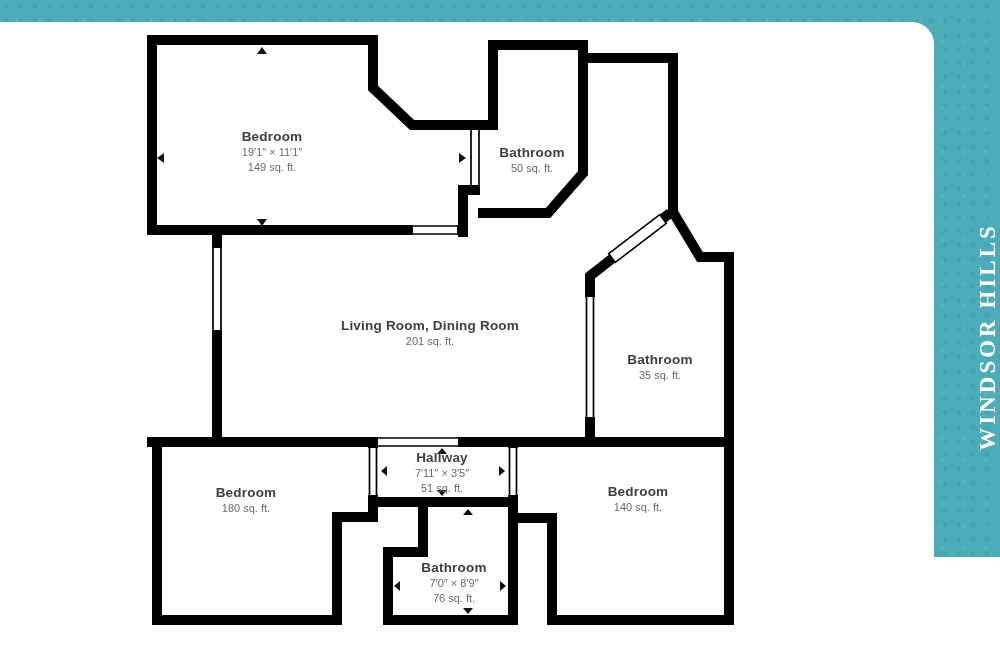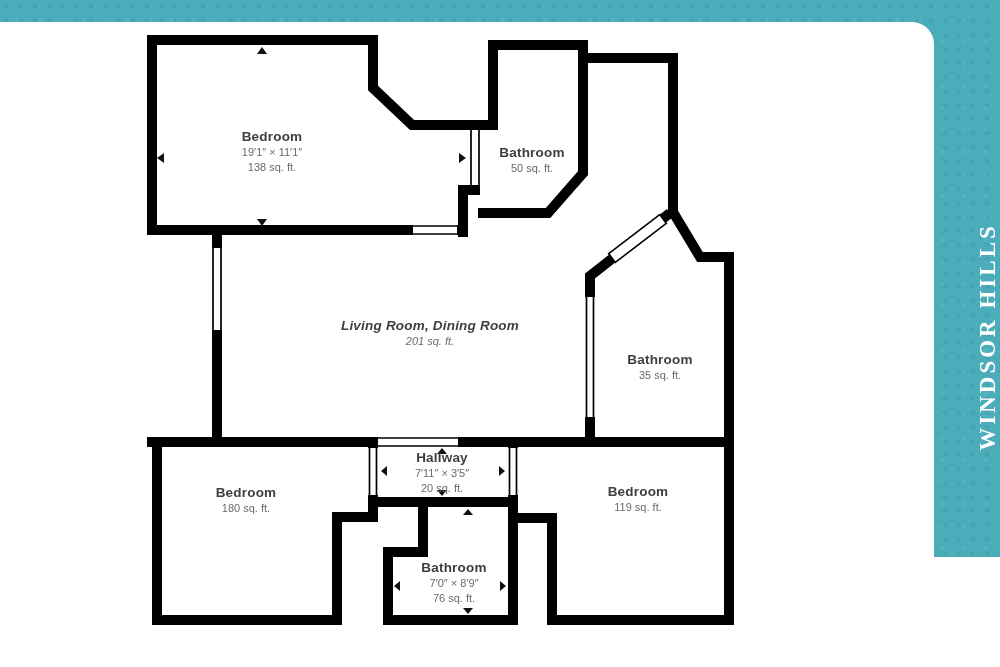--- a/index.html
+++ b/index.html
@@ -96,52 +96,52 @@
       <polygon points="463,515 473,515 468,509"></polygon>
       <polygon points="463,608 473,608 468,614"></polygon>
       <polygon points="400,581 400,591 394,586"></polygon>
       <polygon points="500,581 500,591 506,586"></polygon>
     </g>
   </svg>
 
   <div class="room-label" style="left:272px;top:128px;">
     <div class="room-name">Bedroom</div>
     <div class="room-detail">19′1″ × 11′1″</div>
-    <div class="room-detail">138 sq. ft.</div>
+    <div class="room-detail">149 sq. ft.</div>
   </div>
 
   <div class="room-label" style="left:532px;top:144px;">
     <div class="room-name">Bathroom</div>
     <div class="room-detail">50 sq. ft.</div>
   </div>
 
-  <div class="room-label" style="left:430px;top:317px;font-style:italic;">
+  <div class="room-label" style="left:430px;top:317px;">
     <div class="room-name">Living Room, Dining Room</div>
     <div class="room-detail">201 sq. ft.</div>
   </div>
 
   <div class="room-label" style="left:660px;top:351px;">
     <div class="room-name">Bathroom</div>
     <div class="room-detail">35 sq. ft.</div>
   </div>
 
   <div class="room-label" style="left:442px;top:449px;">
     <div class="room-name">Hallway</div>
     <div class="room-detail">7′11″ × 3′5″</div>
-    <div class="room-detail">20 sq. ft.</div>
+    <div class="room-detail">51 sq. ft.</div>
   </div>
 
   <div class="room-label" style="left:246px;top:484px;">
     <div class="room-name">Bedroom</div>
     <div class="room-detail">180 sq. ft.</div>
   </div>
 
   <div class="room-label" style="left:638px;top:483px;">
     <div class="room-name">Bedroom</div>
-    <div class="room-detail">119 sq. ft.</div>
+    <div class="room-detail">140 sq. ft.</div>
   </div>
 
   <div class="room-label" style="left:454px;top:559px;">
     <div class="room-name">Bathroom</div>
     <div class="room-detail">7′0″ × 8′9″</div>
     <div class="room-detail">76 sq. ft.</div>
   </div>
 
   <div class="community-name">WINDSOR HILLS</div>
 

